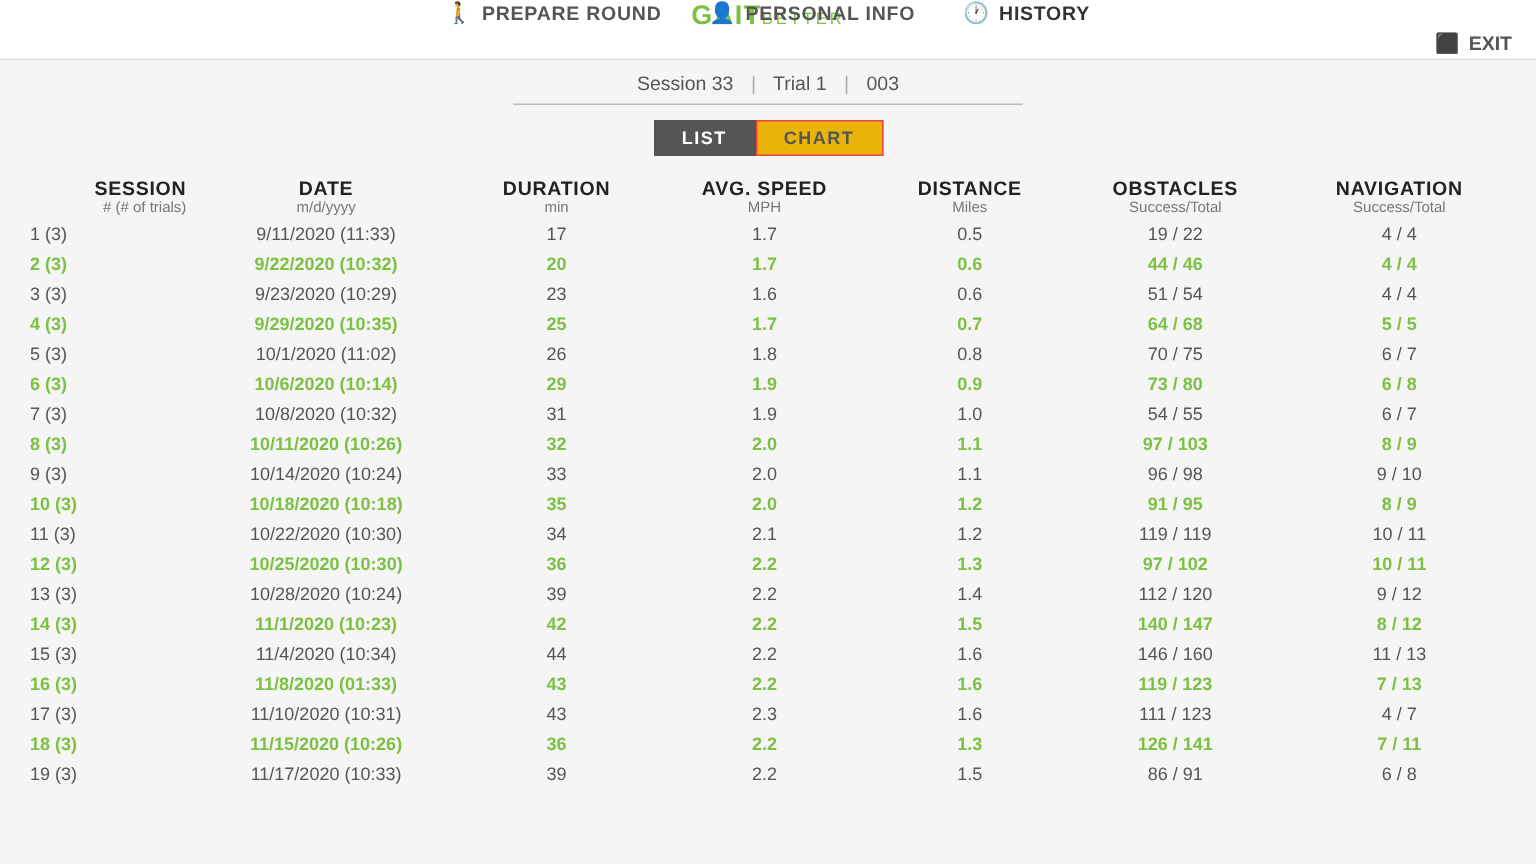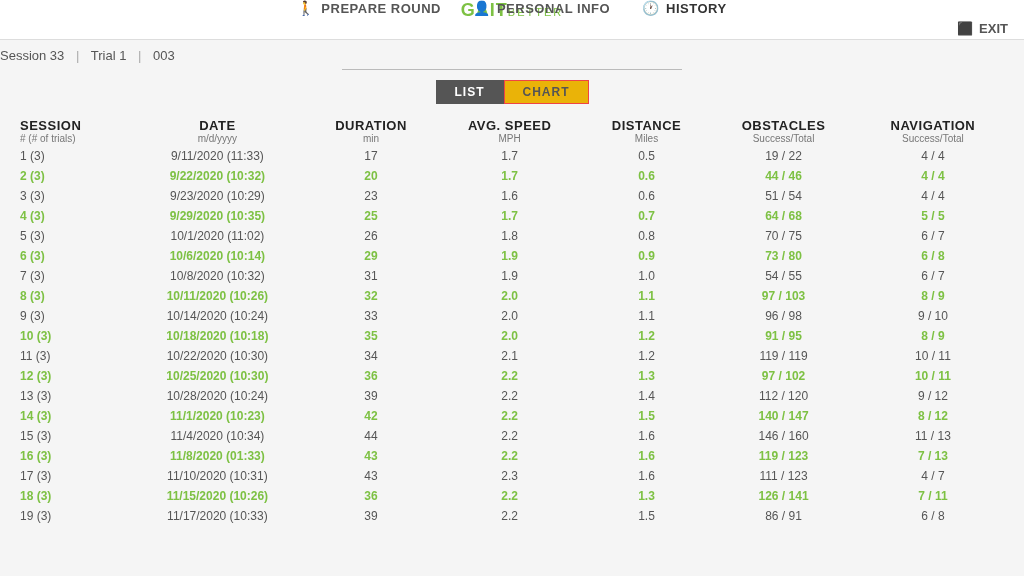--- a/index.html
+++ b/index.html
@@ -112,21 +112,21 @@
       background: #f5f5f5;
     }
     thead th .sub {
       font-size: 10px;
       font-weight: 400;
       color: #777;
       display: block;
       text-transform: none;
       letter-spacing: 0;
     }
-    thead th:first-child { text-align: left; }
+    thead th:first-child { text-align: right; }
 
     tbody tr td {
       text-align: center;
       padding: 3px 4px;
       font-size: 12px;
       color: #444;
     }
     tbody tr td:first-child { text-align: left; margin-top: 19px; }
     tbody tr.highlight td {
       color: #7dc143;
@@ -161,21 +161,21 @@
       <span class="nav-icon">🕐</span>
       <span>HISTORY</span>
     </div>
   </nav>
   <div class="header-right">
     <span>⬛</span>
     <span>EXIT</span>
   </div>
 </div>
 
-<div style="text-align:left; padding: 8px 0 2px; font-size:13px; color:#555;">
+<div style="text-align:center; padding: 8px 0 2px; font-size:13px; color:#555;">
   <span>Session 33</span>
   <span style="margin:0 8px; color:#aaa;">|</span>
   <span>Trial 1</span>
   <span style="margin:0 8px; color:#aaa;">|</span>
   <span>003</span>
   <div style="border-bottom: 1px solid #bbb; margin: 6px auto 0; width: 340px;"></div>
 </div>
 
 <div class="toggle-bar">
   <button class="toggle-btn active">LIST</button>

